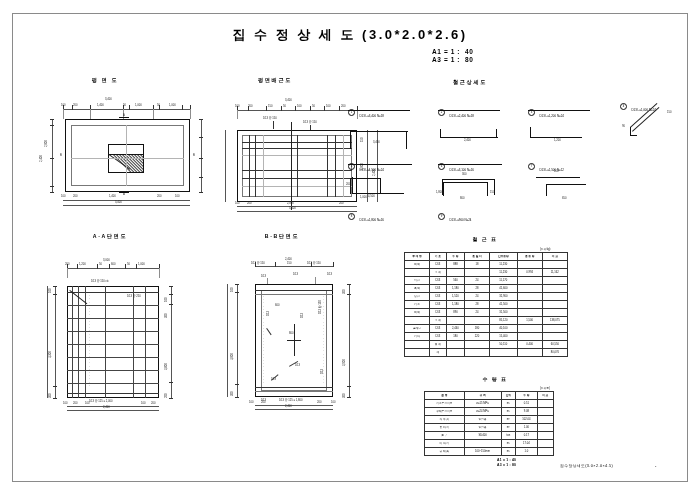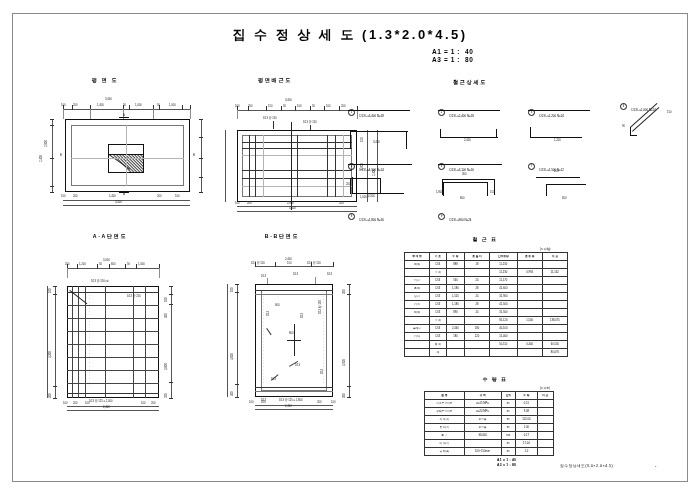--- a/index.html
+++ b/index.html
@@ -44,21 +44,21 @@
   .hatch i{position:absolute;display:block;width:.5px;height:200%;background:#444;
            transform-origin:top left;transform:rotate(-45deg);}
   .dotcol{position:absolute;font-size:3px;line-height:3.2px;color:#333;}
 </style>
 </head>
 <body>
 
 <div id="sheet">
   <div id="border"></div>
 
-  <div class="abs" id="maintitle">집 수 정 상 세 도 (1.3*2.0*4.5)</div>
+  <div class="abs" id="maintitle">집 수 정 상 세 도 (3.0*2.0*2.6)</div>
   <div class="abs" id="scalebox">A1 = 1 :  40
 A3 = 1 :  80</div>
 
   <div class="abs vtitle" style="left:70px;top:77px;width:70px;">평  면  도</div>
   <div class="abs" style="left:45px;top:92px;width:165px;height:115px;">
 
     <div class="ln hl thin" style="left:18px;top:17px;width:127px;"></div>
     <div class="tick" style="left:18px;top:13px;"></div>
     <div class="tick" style="left:27px;top:13px;"></div>
     <div class="tick" style="left:45px;top:13px;"></div>

